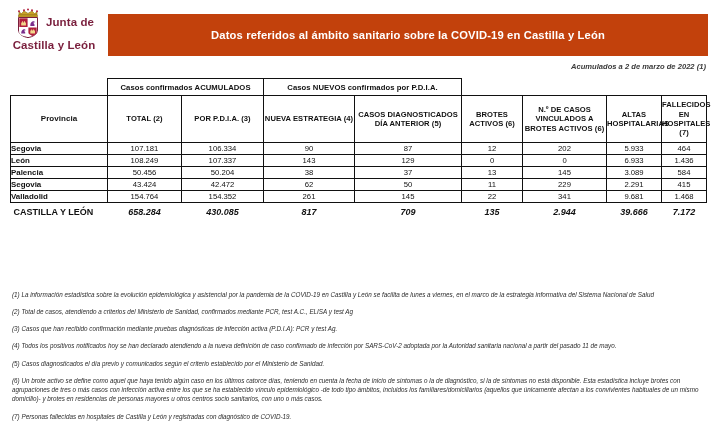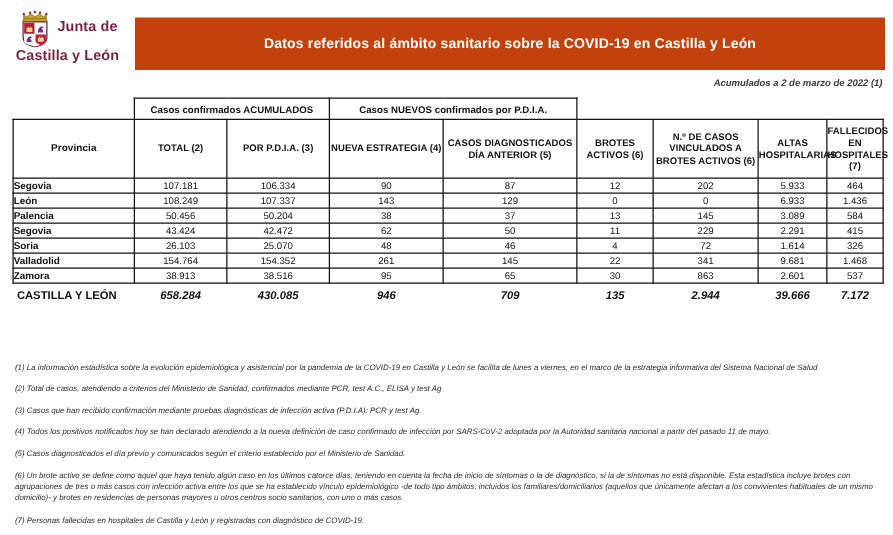--- a/index.html
+++ b/index.html
@@ -182,57 +182,35 @@
           <td class="num">43.424</td>
           <td class="num">42.472</td>
           <td class="num">62</td>
           <td class="num">50</td>
           <td class="num">11</td>
           <td class="num">229</td>
           <td class="num">2.291</td>
           <td class="num">415</td>
         </tr>
         <tr class="row">
-          <td class="prov-name">Soria</td>
-          <td class="num">26.103</td>
-          <td class="num">25.070</td>
-          <td class="num">48</td>
-          <td class="num">46</td>
-          <td class="num">4</td>
-          <td class="num">72</td>
-          <td class="num">1.614</td>
-          <td class="num">326</td>
-        </tr>
-        <tr class="row">
           <td class="prov-name">Valladolid</td>
           <td class="num">154.764</td>
           <td class="num">154.352</td>
           <td class="num">261</td>
           <td class="num">145</td>
           <td class="num">22</td>
           <td class="num">341</td>
           <td class="num">9.681</td>
           <td class="num">1.468</td>
         </tr>
-        <tr class="row">
-          <td class="prov-name">Zamora</td>
-          <td class="num">38.913</td>
-          <td class="num">38.516</td>
-          <td class="num">95</td>
-          <td class="num">65</td>
-          <td class="num">30</td>
-          <td class="num">863</td>
-          <td class="num">2.601</td>
-          <td class="num">537</td>
-        </tr>
         <tr class="total">
           <td class="prov-name">CASTILLA Y LEÓN</td>
           <td class="num">658.284</td>
           <td class="num">430.085</td>
-          <td class="num">946</td>
+          <td class="num">817</td>
           <td class="num">709</td>
           <td class="num">135</td>
           <td class="num">2.944</td>
           <td class="num">39.666</td>
           <td class="num">7.172</td>
         </tr>
       </tbody>
     </table>
   </div>
 

